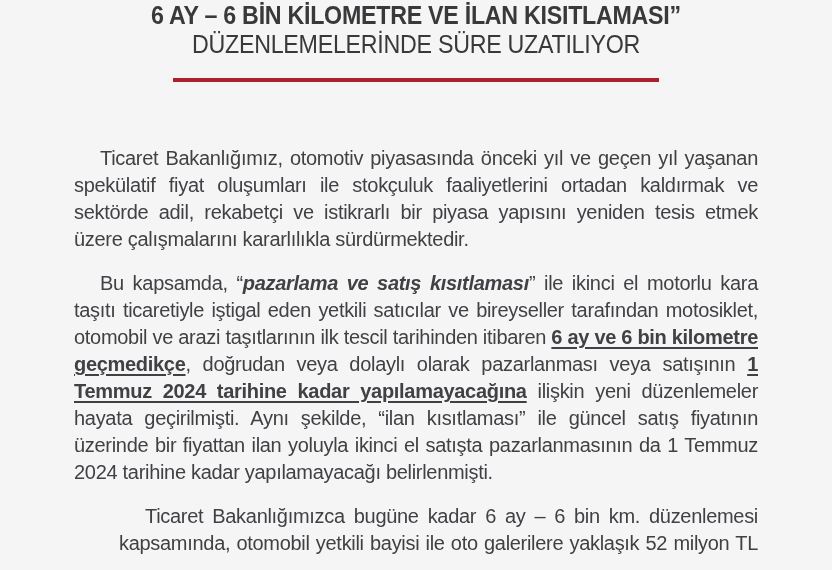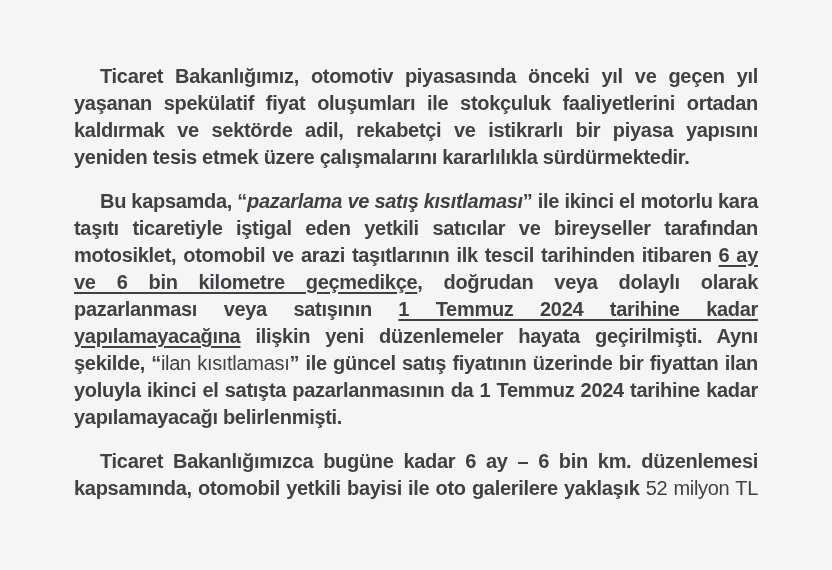--- a/index.html
+++ b/index.html
@@ -44,34 +44,39 @@
     line-height:27px;
     letter-spacing:-0.3px;
     text-align:justify;
   }
   .content p{
     margin:0 0 17px 0;
     text-indent:26px;
   }
   .content p.first{margin-top:63px;}
   
-  .content p.continued{text-align-last:justify;}
-  .seg.normal{font-weight:700;}
+  .content p.continued{text-align-last:justify;margin-left:45px;}
+  .seg.normal{font-weight:400;}
   .seg.bold{font-weight:400;}
   .seg.bold-italic{font-weight:700;font-style:italic;}
   .seg.bold-underline{
     font-weight:700;
     text-decoration:underline;
     text-decoration-thickness:2px;
     text-underline-offset:3px;
   }
 </style>
 </head>
 <body>
 
 <div class="page">
+  <header class="doc-header">
+    <h1 class="title-line first">6 AY – 6 BİN KİLOMETRE VE İLAN KISITLAMASI”</h1>
+    <h2 class="title-line second">DÜZENLEMELERİNDE SÜRE UZATILIYOR</h2>
+    <div class="divider"></div>
+  </header>
 
   <main class="content">
     <p class="para first"><span class="seg normal">Ticaret Bakanlığımız, otomotiv piyasasında önceki yıl ve geçen yıl yaşanan spekülatif fiyat oluşumları ile stokçuluk faaliyetlerini ortadan kaldırmak ve sektörde adil, rekabetçi ve istikrarlı bir piyasa yapısını yeniden tesis etmek üzere çalışmalarını kararlılıkla sürdürmektedir.</span></p>
     <p class="para"><span class="seg normal">Bu kapsamda, “</span><span class="seg bold-italic">pazarlama ve satış kısıtlaması</span><span class="seg normal">” ile ikinci el motorlu kara taşıtı ticaretiyle iştigal eden yetkili satıcılar ve bireyseller tarafından motosiklet, otomobil ve arazi taşıtlarının ilk tescil tarihinden itibaren </span><span class="seg bold-underline">6 ay ve 6 bin kilometre geçmedikçe</span><span class="seg normal">, doğrudan veya dolaylı olarak pazarlanması veya satışının </span><span class="seg bold-underline">1 Temmuz 2024 tarihine kadar yapılamayacağına</span><span class="seg normal"> ilişkin yeni düzenlemeler hayata geçirilmişti. Aynı şekilde, “</span><span class="seg bold">ilan kısıtlaması</span><span class="seg normal">” ile güncel satış fiyatının üzerinde bir fiyattan ilan yoluyla ikinci el satışta pazarlanmasının da 1 Temmuz 2024 tarihine kadar yapılamayacağı belirlenmişti.</span></p>
     <p class="para continued"><span class="seg normal">Ticaret Bakanlığımızca bugüne kadar 6 ay – 6 bin km. düzenlemesi kapsamında, otomobil yetkili bayisi ile oto galerilere yaklaşık </span><span class="seg bold">52 milyon TL</span></p>
   </main>
 </div>
 
 </body></html>

